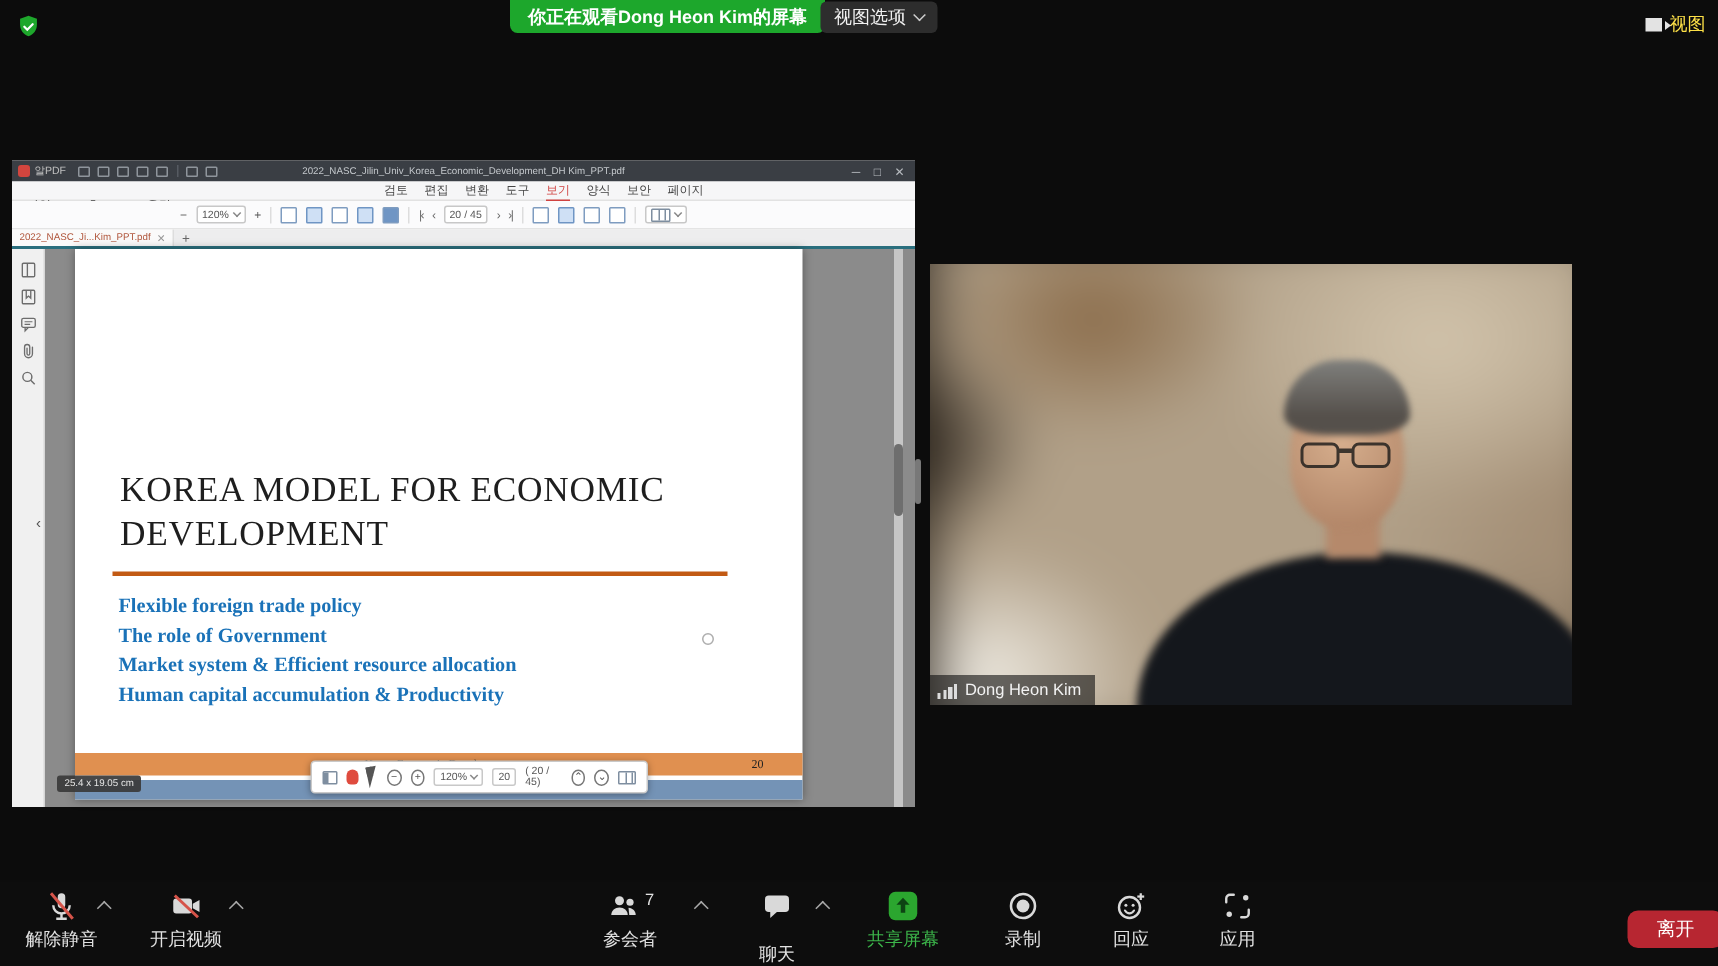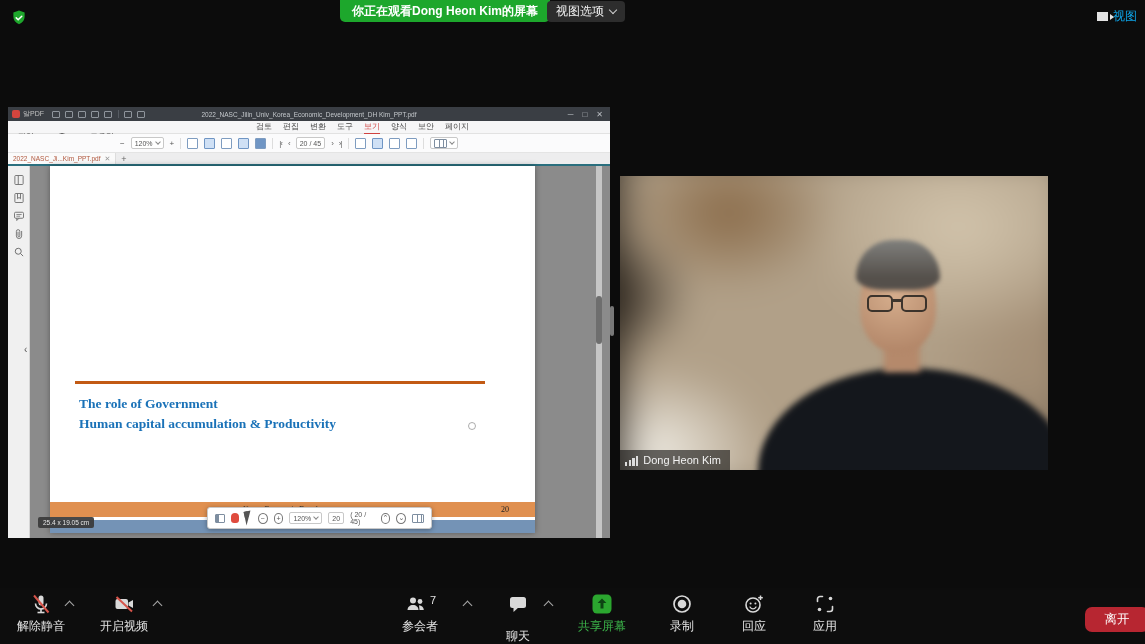--- a/index.html
+++ b/index.html
@@ -12,21 +12,21 @@
             padding:0 12px; background:#1da72c; color:#fff; font-size:12px; font-weight:bold;
             border-radius:0 0 5px 5px; }
   .view-options { position:absolute; left:547px; top:1px; height:21px; line-height:21px;
             padding:0 9px; background:#2d2d2d; color:#f0f0f0; font-size:12px;
             border-radius:4px; display:flex; align-items:center; gap:6px; }
   .chev-down { width:6px; height:6px; border-right:1.5px solid #cfcfcf; border-bottom:1.5px solid #cfcfcf;
             transform:rotate(45deg); margin-top:-3px; }
   .chev-up { width:7px; height:7px; border-left:1.7px solid #a8a8a8; border-top:1.7px solid #a8a8a8;
             transform:rotate(45deg); }
   .view-btn { position:absolute; right:8px; top:7px; height:18px; display:flex; align-items:center;
-            gap:5px; color:#0ea5e9; font-size:12px; }
+            gap:5px; color:#fde047; font-size:12px; }
   .view-glyph { width:11px; height:9px; background:#e3e3e3; position:relative; }
   .view-glyph::after { content:""; position:absolute; right:-6px; top:2px; border-left:4px solid #e3e3e3;
             border-top:3px solid transparent; border-bottom:3px solid transparent; }
 
   
   .pdf-window { position:absolute; left:8px; top:107px; width:602px; height:431px; background:#fff; }
   .titlebar { position:absolute; left:0; top:0; width:100%; height:14px; background:#3a3e44;
             display:flex; align-items:center; color:#c9c9c9; font-size:7px; }
   .tb-logo { width:8px; height:8px; background:#d2453e; border-radius:2px; margin:0 3px 0 4px; }
   .tb-appname { color:#c0c0c0; margin-right:8px; font-size:7px; }
@@ -270,23 +270,26 @@
       <svg width="12" height="12" viewBox="0 0 16 16">
         <path d="M11.5 4.5v6a3.5 3.5 0 0 1-7 0v-6a2.3 2.3 0 0 1 4.6 0v6a1.2 1.2 0 0 1-2.4 0v-5" fill="none" stroke="#6d6d6d" stroke-width="1.2" stroke-linecap="round"></path>
       </svg>
       <svg width="12" height="12" viewBox="0 0 16 16">
         <circle cx="7" cy="7" r="4" fill="none" stroke="#6d6d6d" stroke-width="1.3"></circle>
         <line x1="10" y1="10" x2="13.5" y2="13.5" stroke="#6d6d6d" stroke-width="1.3"></line>
       </svg>
     </div>
 
     <div class="page">
+      <div class="slide-title">KOREA MODEL FOR ECONOMIC DEVELOPMENT</div>
       <div class="slide-rule"></div>
       <div class="slide-bullets">
+        <div>Flexible foreign trade policy</div>
         <div>The role of Government</div>
+        <div>Market system &amp; Efficient resource allocation</div>
         <div>Human capital accumulation &amp; Productivity</div>
       </div>
       <div class="slide-cursor"></div>
       <div class="slide-footerband">
         <span class="slide-footertext">Korea Economic Development</span>
         <span class="slide-pagenum">20</span>
       </div>
       <div class="slide-blueband"></div>
     </div>
 

